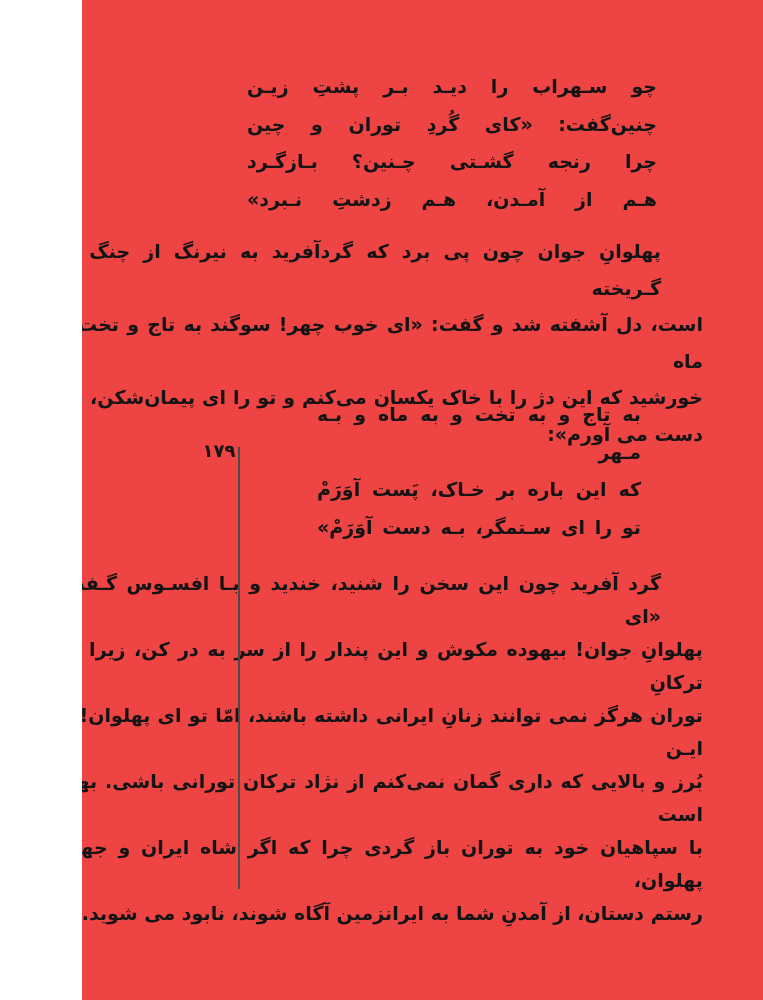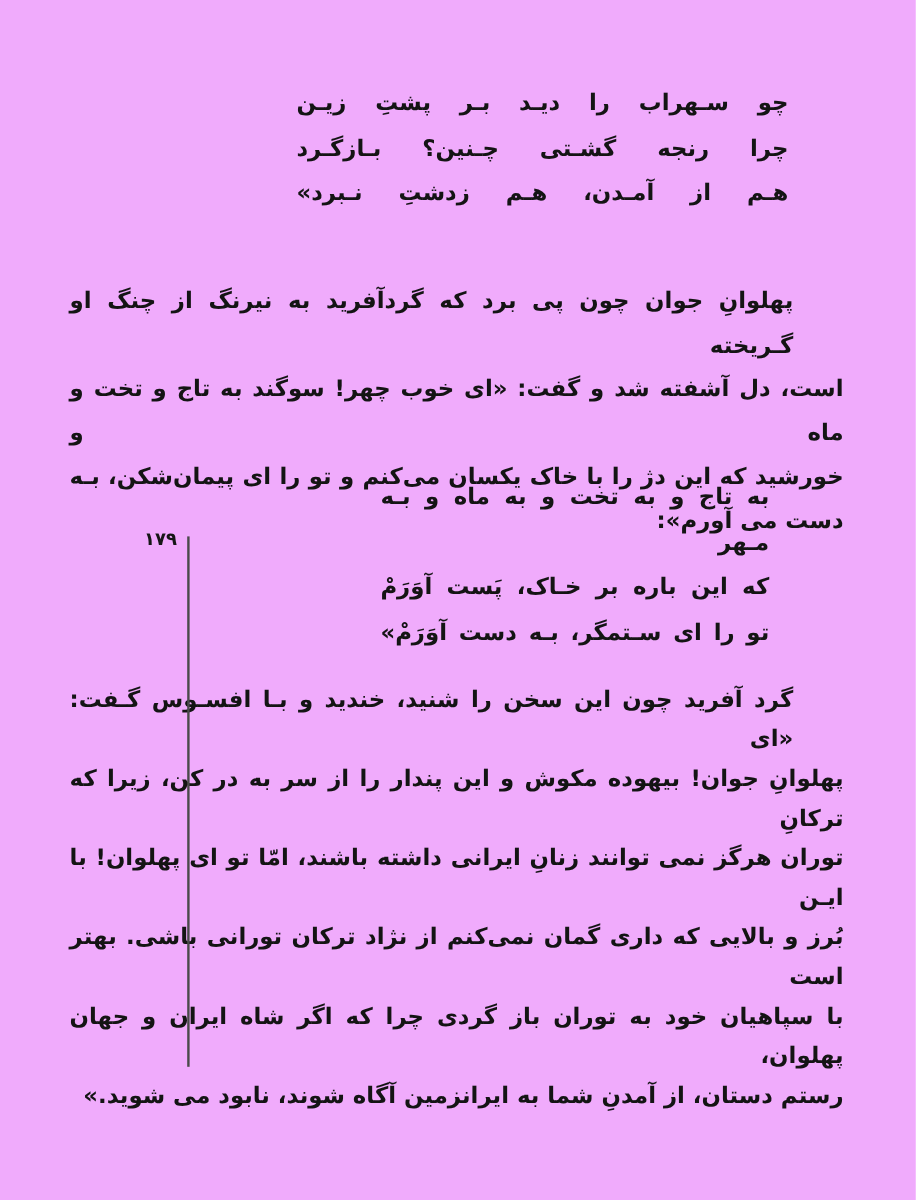--- a/index.html
+++ b/index.html
@@ -7,23 +7,23 @@
     padding: 0;
   }
   body {
     width: 763px;
     height: 1000px;
     background: #ffffff;
     font-family: "DejaVu Sans", sans-serif;
   }
   .page {
     position: relative;
-    width: 763px;
+    width: 681px;
     height: 1000px;
-    background: #f0abfc;
+    background: #ef4444;
     color: #141414;
     direction: rtl;
     overflow: hidden;
   }
 
   
   .verse-block {
     position: absolute;
   }
   .verse-block-1 {
@@ -71,34 +71,35 @@
     top: 447px;
     width: 1.5px;
     height: 442px;
     background: #4a4a4a;
   }
   .page-number {
     position: absolute;
     left: 120px;
     top: 440px;
     width: 34px;
-    font-size: 15px;
+    font-size: 18px;
     font-weight: 700;
     color: #161616;
-    text-align: left;
+    text-align: center;
     direction: rtl;
   }
 </style>
 </head>
 <body>
 
 <div class="page">
 
   <div class="verse-block verse-block-1">
     <div class="verse-line">چو سـهراب را دیـد بـر پشتِ زیـن</div>
+    <div class="verse-line">چنین‌گفت: «کای گُردِ توران و چین</div>
     <div class="verse-line">چرا رنجه گشـتی چـنین؟ بـازگـرد</div>
     <div class="verse-line">هـم از آمـدن، هـم زدشتِ نـبرد»</div>
   </div>
 
   <div class="prose-block prose-block-1">
     <div class="prose-line first">پهلوانِ جوان چون پی برد که گردآفرید به نیرنگ از چنگ او گـریخته</div>
     <div class="prose-line">است، دل آشفته شد و گفت: «ای خوب چهر! سوگند به تاج و تخت و ماه و</div>
     <div class="prose-line">خورشید که این دژ را با خاک یکسان می‌کنم و تو را ای پیمان‌شکن، بـه</div>
     <div class="prose-line last">دست می آورم»:</div>
   </div>

